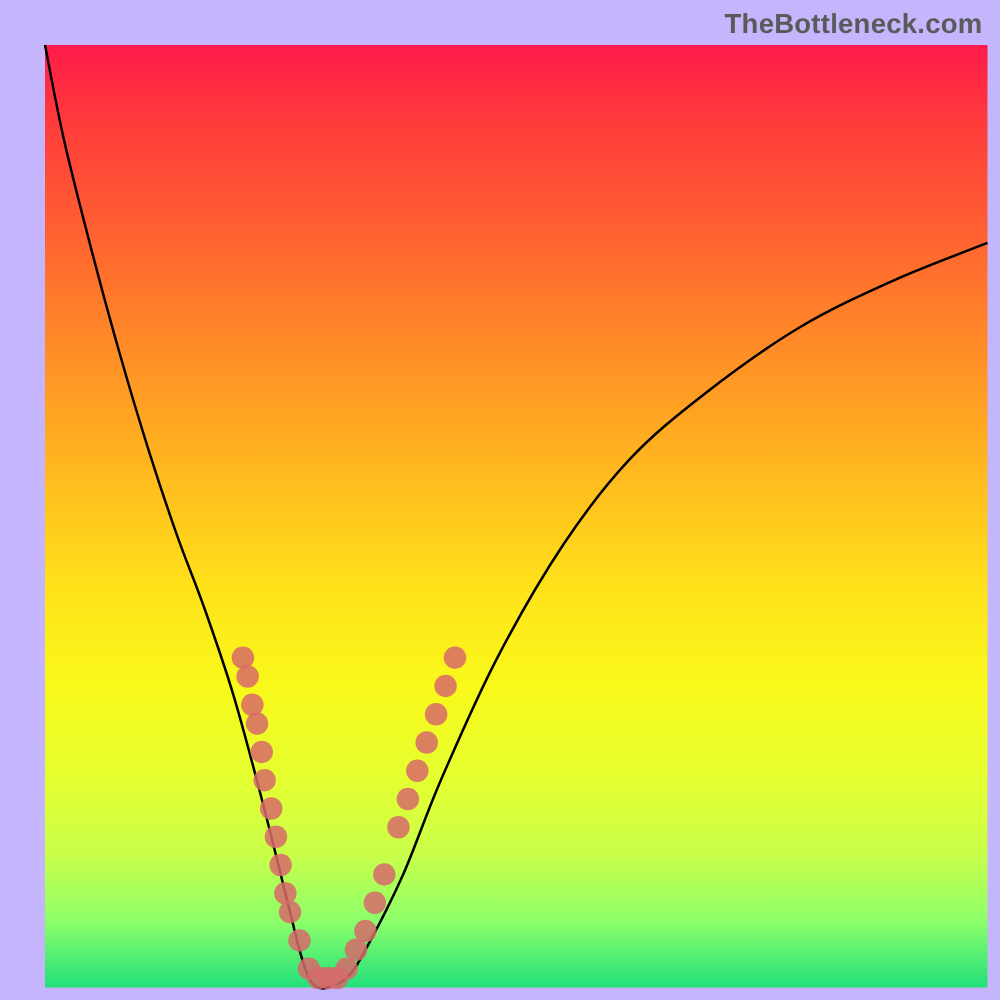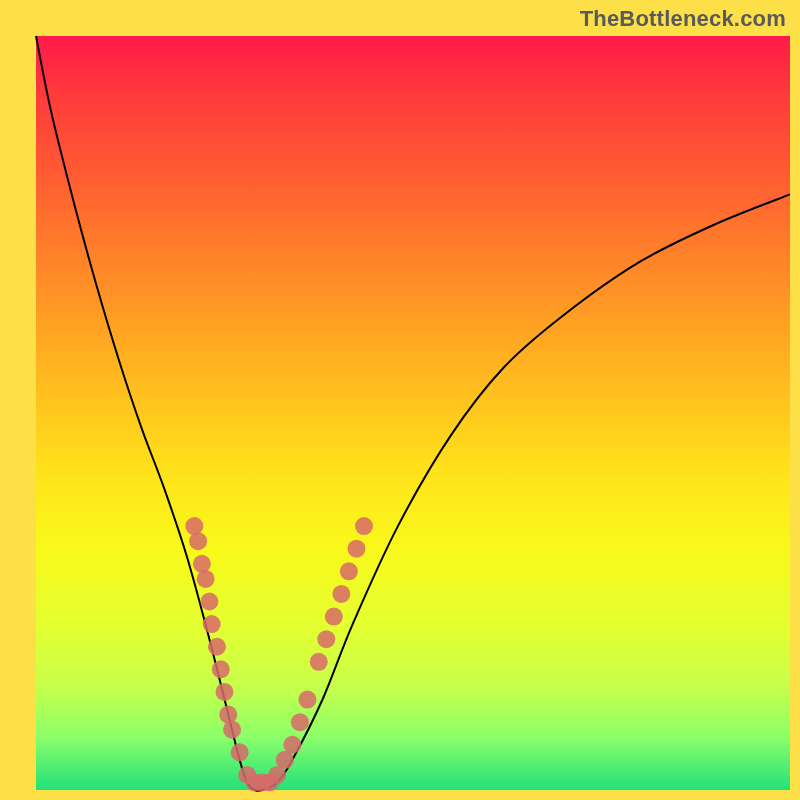--- a/index.html
+++ b/index.html
@@ -9,21 +9,21 @@
     height: 800px;
     background: #000;
     overflow: hidden;
   }
   .frame {
     position: absolute;
     top: 0;
     left: 0;
     width: 800px;
     height: 800px;
-    background: #fde047;
+    background: #c4b5fd;
   }
   .plot {
     position: absolute;
     top: 36px;
     left: 36px;
     width: 754px;
     height: 754px;
     background: linear-gradient(to bottom,
       #ff1a4a 0%,
       #ff3b3b 8%,

